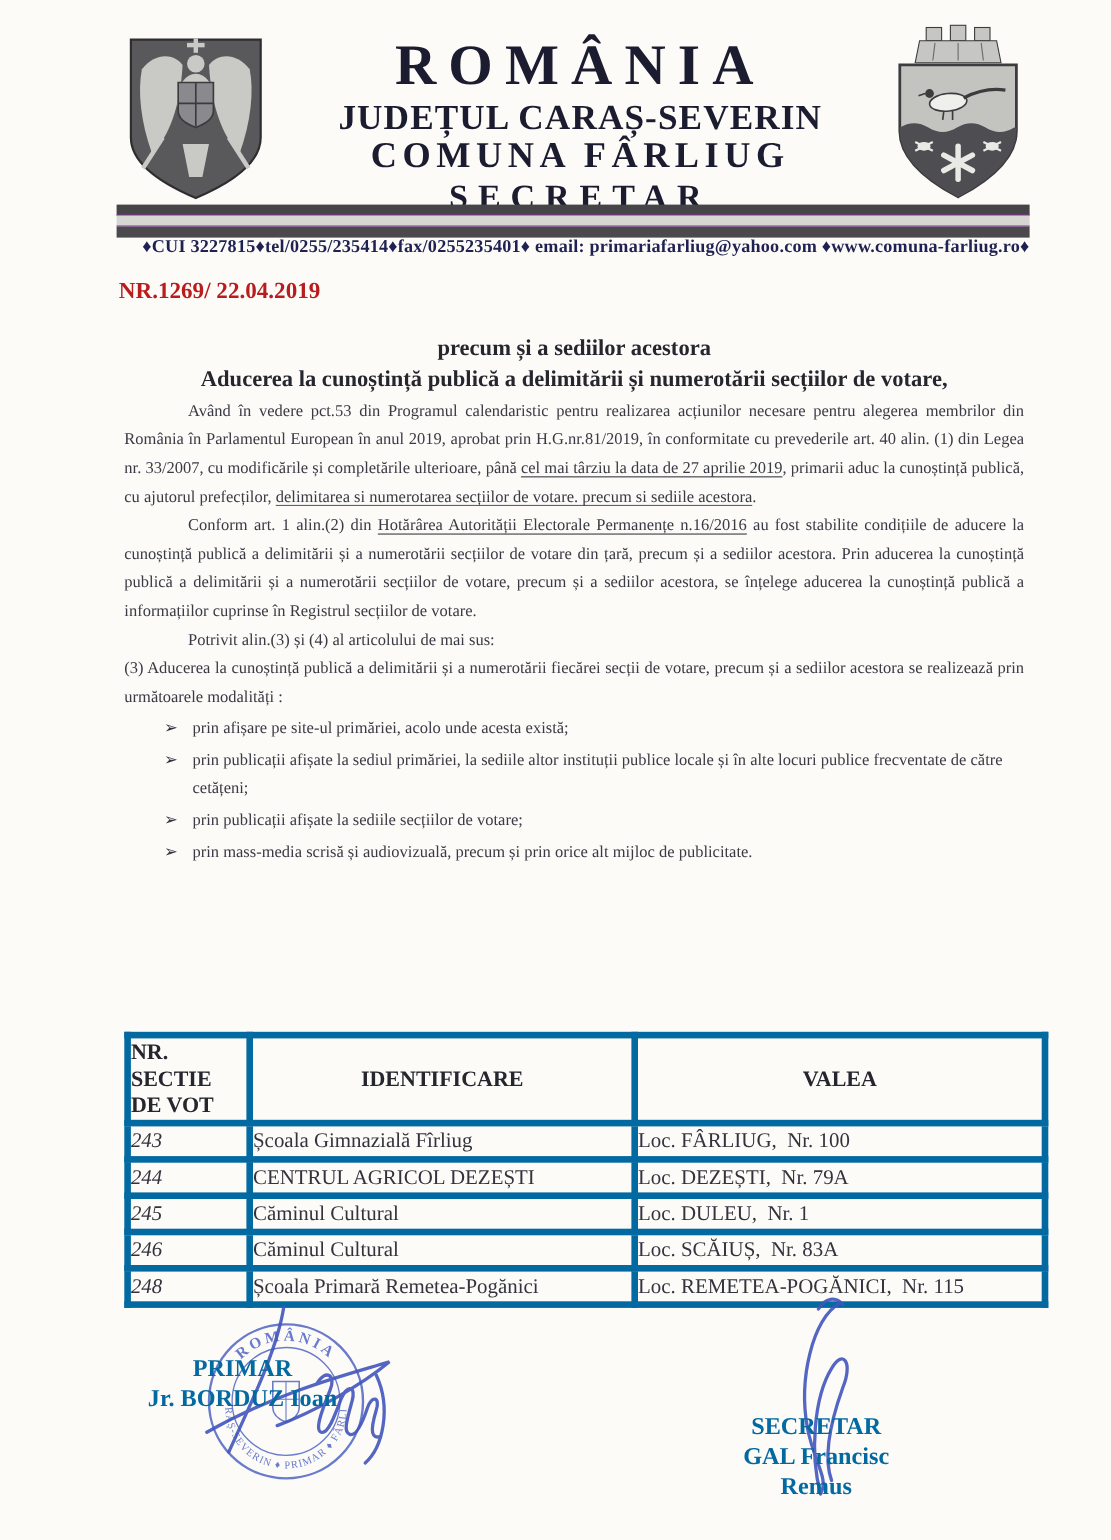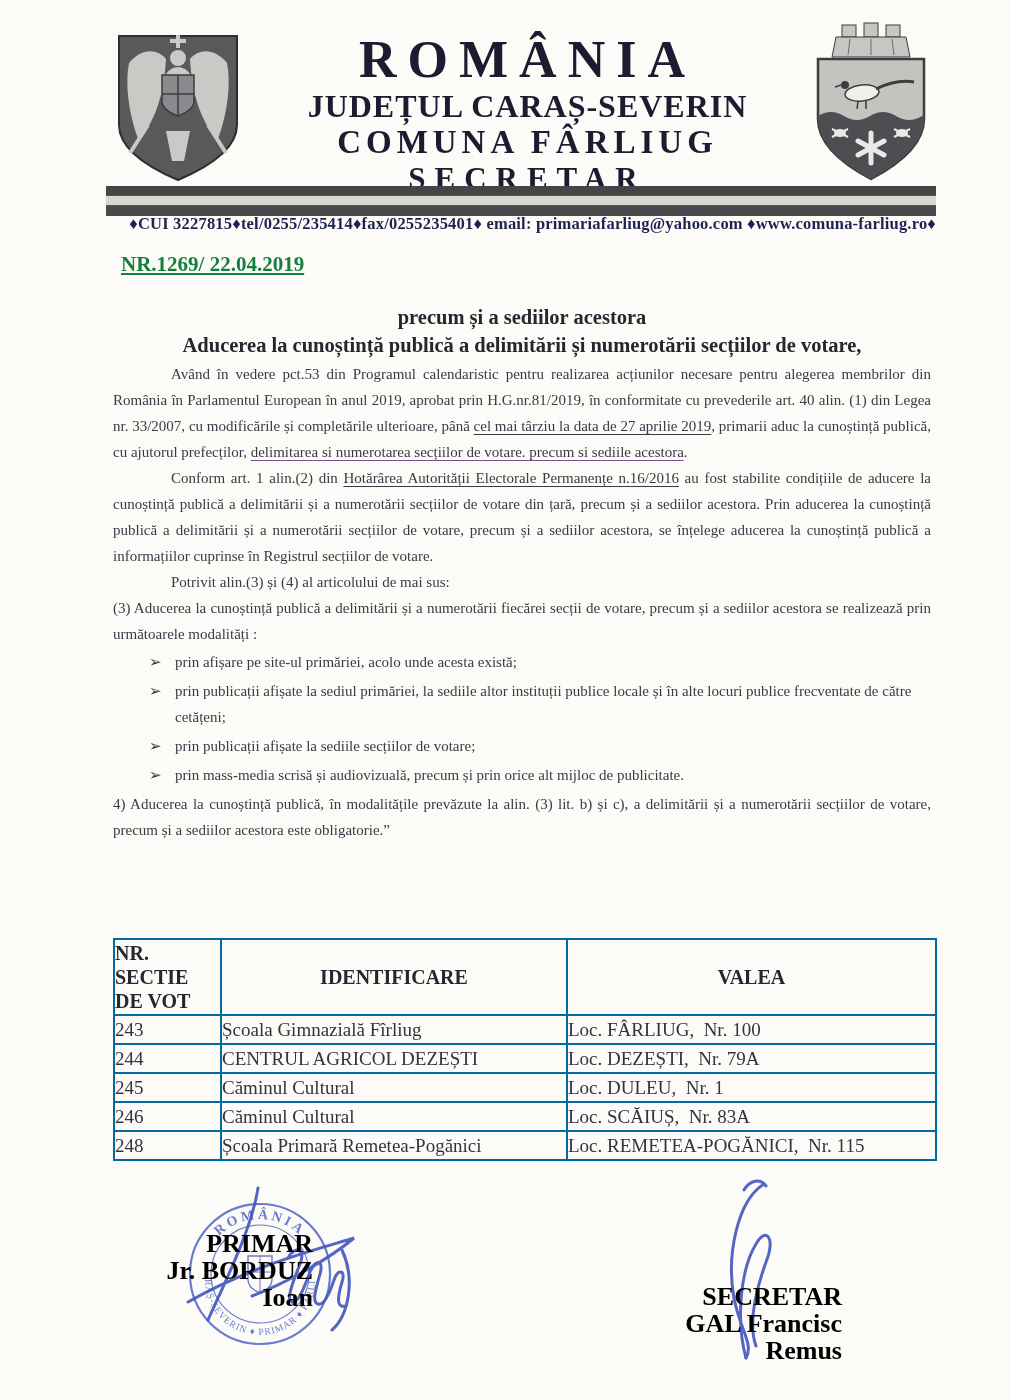--- a/index.html
+++ b/index.html
@@ -21,21 +21,21 @@
   .bars{position:absolute; left:106px; top:186px; width:830px;}
   .bar{width:100%;}
   .bar.d1{height:9px; background:#454548; border-bottom:1px solid #8b2fa0;}
   .bar.lt{height:9px; background:#d7d7d2; border-bottom:1px solid #8b2fa0;}
   .bar.d2{height:10px; background:#4a4a4d;}
   .contact{
     position:absolute; left:106px; top:214px; width:830px; text-align:right;
     font-size:16.5px; font-weight:bold; color:#1e2152; letter-spacing:.2px;
   }
   
-  .refnum{position:absolute; left:121px; top:252px; font-size:21px; font-weight:bold; color:#15803d;text-decoration:underline;}
+  .refnum{position:absolute; left:108px; top:252px; font-size:21px; font-weight:bold; color:#b91c1c;}
   .title{
     position:absolute; left:113px; top:303px; width:818px; text-align:center;
     font-size:20.5px; font-weight:bold; color:#26262f; line-height:28px;
   }
   .body{position:absolute; left:113px; top:361px; width:818px; font-size:15px; line-height:26px;}
   .body p{margin:0;}
   .j{text-align:justify;}
   .ind{text-indent:58px;}
   .u{text-decoration:underline; text-underline-offset:3px;}
   .u2{text-decoration-color:#7c4d97;}
@@ -43,32 +43,32 @@
   .bitem{display:flex; margin-bottom:3px;}
   .bmark{width:26px; flex:0 0 26px; color:#33333e;}
   .btext{flex:1;}
   .p4{margin-top:14px;}
   
   .votetable{
     position:absolute; left:113px; top:938px; width:816px;
     border-collapse:collapse; font-size:19px; color:#33333e;
     table-layout:fixed;
   }
-  .votetable th,.votetable td{border:2px solid #0369a1; padding:0;}
+  .votetable th,.votetable td{border:6px solid #0369a1; padding:0;}
   .votetable th{height:74px; font-size:20px; color:#26262f; vertical-align:middle;}
   .th1{width:105px; text-align:left; padding-left:14px;}
   .th1 span{display:block; line-height:24px;}
   .th2{width:344px; text-align:center;}
   .th3{width:367px; text-align:center;}
   .votetable td{height:27px; vertical-align:middle;}
-  .c1{padding-left:14px;}
+  .c1{padding-left:14px;font-style:italic;}
   .c2{padding-left:10px;}
   .c3{padding-left:10px; white-space:pre;}
   
-  .sig{position:absolute; text-align:right; font-weight:bold; color:#000000; font-size:26px; line-height:27px;}
+  .sig{position:absolute; text-align:center; font-weight:bold; color:#0369a1; font-size:22px; line-height:27px;}
   .sig-left{left:128px; top:1230px; width:185px;}
   .sig-right{left:642px; top:1283px; width:200px;}
   .stamp{position:absolute; left:182px; top:1196px; width:156px; height:156px; opacity:.82;}
   .stroke-left{position:absolute; left:160px; top:1178px; width:215px; height:175px; opacity:.9;}
   .stroke-right{position:absolute; left:700px; top:1172px; width:115px; height:195px; opacity:.9;}
 </style>
 </head>
 <body>
 
 <div class="page">
@@ -158,21 +158,20 @@
       </div>
       <div class="bitem">
         <span class="bmark">➢</span>
         <span class="btext">prin publicații afișate la sediile secțiilor de votare;</span>
       </div>
       <div class="bitem">
         <span class="bmark">➢</span>
         <span class="btext">prin mass-media scrisă și audiovizuală, precum și prin orice alt mijloc de publicitate.</span>
       </div>
     </div>
-    <p class="j p4">4) Aducerea la cunoștință publică, în modalitățile prevăzute la alin. (3) lit. b) și c), a delimitării și a numerotării secțiilor de votare, precum și a sediilor acestora este obligatorie.”</p>
   </div>
 
   <table class="votetable">
     <thead>
       <tr>
         <th class="th1">
           <span>NR.</span>
           <span>SECTIE</span>
           <span>DE VOT</span>
         </th>

